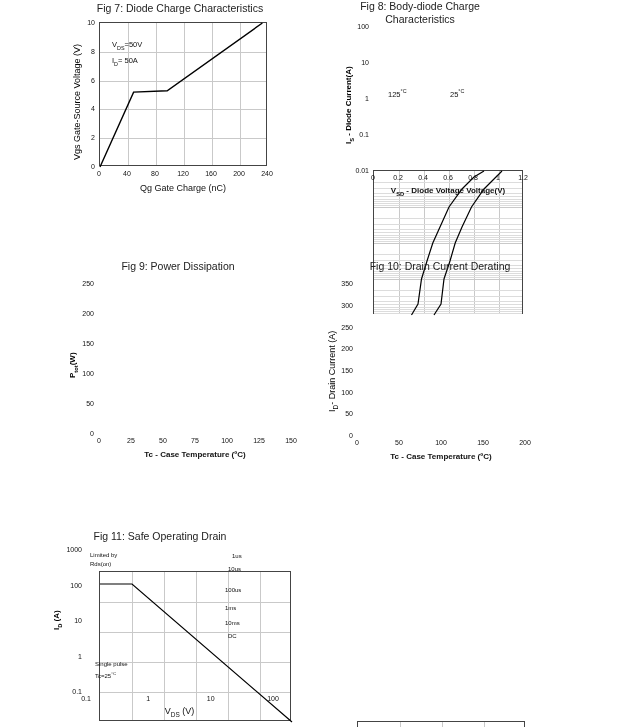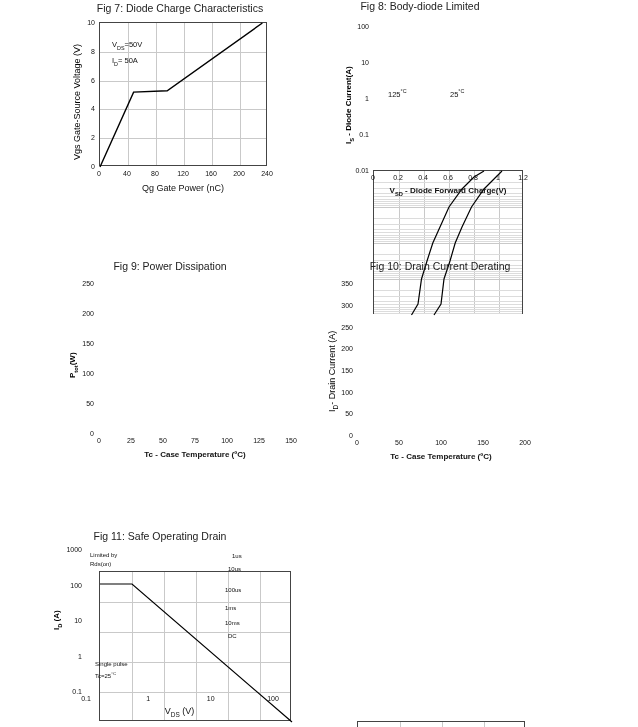--- a/index.html
+++ b/index.html
@@ -98,34 +98,35 @@
 <div class="tick-x" style="left:239px;top:170px;">200</div>
 <div class="tick-x" style="left:267px;top:170px;">240</div>
 
 <div class="tick-y" style="left:82px;width:13px;top:166px;">0</div>
 <div class="tick-y" style="left:82px;width:13px;top:137.2px;">2</div>
 <div class="tick-y" style="left:82px;width:13px;top:108.4px;">4</div>
 <div class="tick-y" style="left:82px;width:13px;top:79.6px;">6</div>
 <div class="tick-y" style="left:82px;width:13px;top:50.8px;">8</div>
 <div class="tick-y" style="left:82px;width:13px;top:22px;">10</div>
 
-<div class="axis-label plain" style="left:99px;top:183px;width:168px;">Qg Gate Power (nC)</div>
+<div class="axis-label plain" style="left:99px;top:183px;width:168px;">Qg Gate Charge (nC)</div>
 <div class="rot" style="position:absolute;left:72px;top:160px;transform:rotate(-90deg);font-size:9px;">
   <span>Vgs Gate-Source Voltage (V)</span>
 </div>
 
 <div class="ann" style="left:112px;top:40px;">
   <span>V</span><span class="sub">DS</span><span>=50V</span>
 </div>
 <div class="ann" style="left:112px;top:56px;">
   <span>I</span><span class="sub">D</span><span>= 50A</span>
 </div>
 
 <div class="fig" style="left:310px;top:0px;width:220px;">
-  <div class="fig-title">Fig 8: Body-diode Limited</div>
+  <div class="fig-title">Fig 8: Body-diode Charge</div>
+  <div class="fig-title">Characteristics</div>
 </div>
 
 <div class="plot" style="left:373px;top:26px;width:150px;height:144px;">
 
   <div class="grid-line v" style="left:25px;"></div>
   <div class="grid-line v" style="left:50px;"></div>
   <div class="grid-line v" style="left:75px;"></div>
   <div class="grid-line v" style="left:100px;"></div>
   <div class="grid-line v" style="left:125px;"></div>
 
@@ -185,34 +186,34 @@
 <div class="tick-x" style="left:498px;top:174px;">1</div>
 <div class="tick-x" style="left:523px;top:174px;">1.2</div>
 
 <div class="tick-y" style="left:350px;width:19px;top:170px;">0.01</div>
 <div class="tick-y" style="left:350px;width:19px;top:134px;">0.1</div>
 <div class="tick-y" style="left:350px;width:19px;top:98px;">1</div>
 <div class="tick-y" style="left:350px;width:19px;top:62px;">10</div>
 <div class="tick-y" style="left:350px;width:19px;top:26px;">100</div>
 
 <div class="axis-label" style="left:373px;top:186px;width:150px;">
-  <span>V</span><span class="sub">SD</span><span> - Diode Forward Charge(V)</span>
+  <span>V</span><span class="sub">SD</span><span> - Diode Voltage Voltage(V)</span>
 </div>
 <div class="rot" style="position:absolute;left:344px;top:144px;transform:rotate(-90deg);font-size:8px;font-weight:bold;">
   <span>I</span><span class="sub">S</span><span> - Diode Current(A)</span>
 </div>
 
 <div class="ann" style="left:388px;top:88px;">
   <span>125</span><span class="sup">°C</span>
 </div>
 <div class="ann" style="left:450px;top:88px;">
   <span>25</span><span class="sup">°C</span>
 </div>
 
-<div class="fig" style="left:40px;top:260px;width:260px;">
+<div class="fig" style="left:48px;top:260px;width:260px;">
   <div class="fig-title">Fig 9: Power Dissipation</div>
 </div>
 
 <div class="plot" style="left:99px;top:283px;width:192px;height:150px;">
   <div class="grid-line v" style="left:32px;"></div>
   <div class="grid-line v" style="left:64px;"></div>
   <div class="grid-line v" style="left:96px;"></div>
   <div class="grid-line v" style="left:128px;"></div>
   <div class="grid-line v" style="left:160px;"></div>
   <div class="grid-line h" style="top:30px;"></div>

